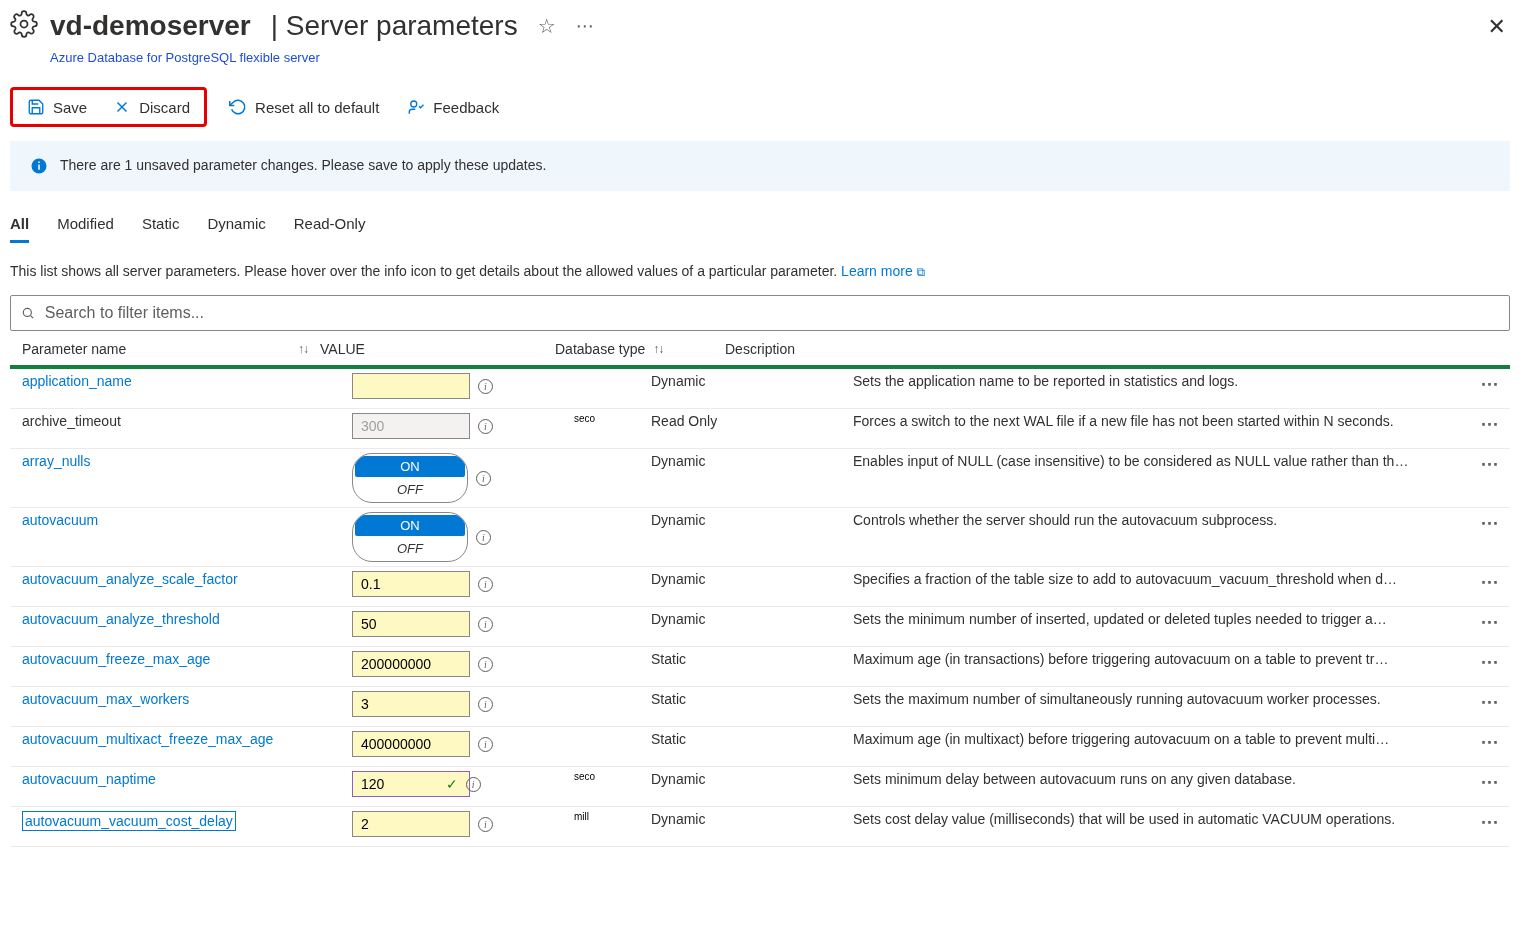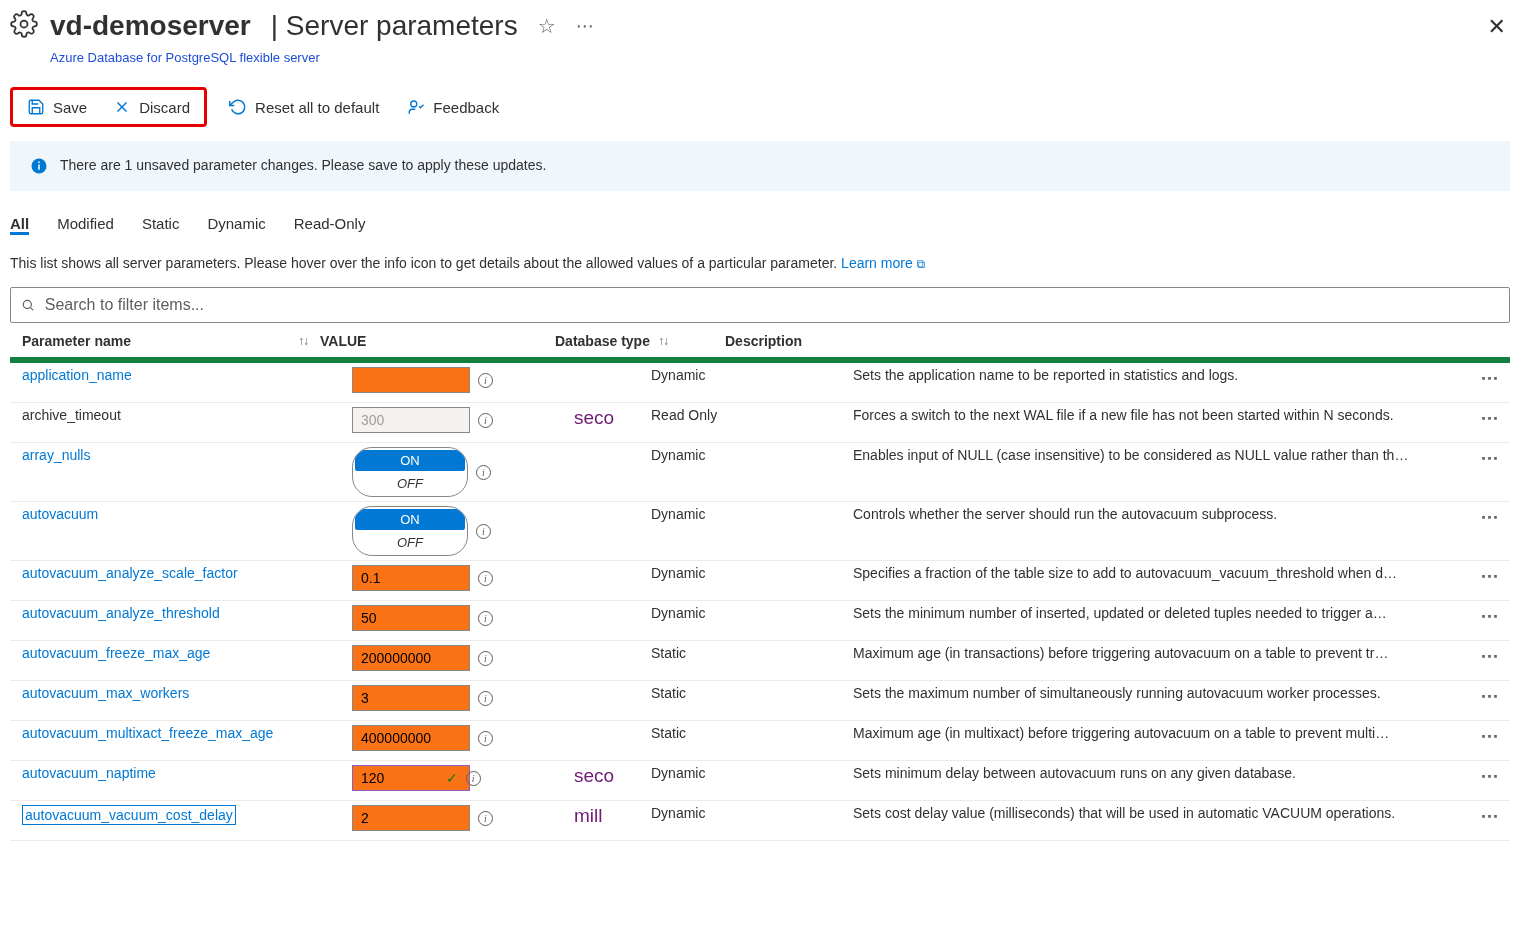--- a/index.html
+++ b/index.html
@@ -19,47 +19,47 @@
   .toolbar { display: flex; align-items: center; gap: 16px; padding: 6px 0; }
   .highlight-box { border: 3px solid #e60000; padding: 4px 8px; border-radius: 4px; display: inline-flex; gap: 14px; align-items: center; }
   .tool-btn { display: inline-flex; align-items: center; gap: 8px; font-size: 15px; color: #323130; cursor: pointer; padding: 4px 6px; }
   .tool-btn svg { width: 18px; height: 18px; }
   .tool-btn .blue { stroke: #0078d4; fill: none; }
 
   .info-banner { background: #eff6fc; padding: 16px 20px; margin-top: 8px; display: flex; align-items: flex-start; gap: 12px; font-size: 14px; color: #323130; }
   .info-banner svg { width: 18px; height: 18px; flex-shrink: 0; }
 
   .tabs { margin-top: 24px; display: flex; gap: 28px; border-bottom: 0; padding-left: 0; }
-  .tab { font-size: 15px; color: #323130; padding-bottom: 0; cursor: pointer; }
+  .tab { font-size: 15px; color: #323130; padding-bottom: 8px; cursor: pointer; }
   .tab.active { font-weight: 600; border-bottom: 3px solid #0078d4; }
 
   .description { margin-top: 20px; font-size: 14px; color: #323130; }
   .description a { color: #0078d4; text-decoration: none; }
   .ext-icon { font-size: 12px; }
 
   .search-box { margin-top: 16px; border: 1px solid #8a8886; border-radius: 2px; padding: 7px 10px; display: flex; align-items: center; gap: 8px; color: #605e5c; }
   .search-box input { border: none; outline: none; font-size: 16px; width: 100%; color: #323130; }
   .search-box input::placeholder { color: #605e5c; }
   .search-box svg { width: 14px; height: 14px; stroke: #605e5c; }
-  .grid-header { display: flex; padding: 10px 0 8px; font-weight: 700; font-size: 14px; color: #323130; border-bottom: 6px solid #15803d; }
+  .grid-header { display: flex; padding: 10px 0 8px; font-weight: 400; font-size: 14px; color: #323130; border-bottom: 4px solid #15803d; }
   .col-name { width: 310px; padding-left: 12px; display: flex; align-items: center; }
   .col-value { width: 190px; }
-  .col-unit { width: 45px; font-size: 19px; color: #701a75; overflow: hidden; white-space: nowrap; }
+  .col-unit { width: 45px; font-size: 10px; color: #000000; overflow: hidden; white-space: nowrap; }
   .col-type { width: 170px; display: flex; align-items: center; }
   .col-desc { flex: 1; display: flex; align-items: center; overflow: hidden; white-space: nowrap; text-overflow: ellipsis; padding-right: 8px; }
   .col-actions { width: 40px; display: flex; align-items: center; justify-content: center; }
   .sort-arrows { font-size: 12px; color: #605e5c; margin-left: auto; margin-right: 12px; letter-spacing: -1px; }
 
   .row { display: flex; align-items: flex-start; min-height: 40px; border-bottom: 1px solid #edebe9; padding: 4px 0; gap: 32px; }
   .row.tall { min-height: 56px; }
   .param-link { color: #0078d4; text-decoration: none; cursor: pointer; }
   .param-link.boxed { border: 1px solid #0078d4; padding: 1px 2px; }
   .param-static { color: #323130; }
 
-  .val-input { border: 1px solid #8a8886; padding: 4px 8px; font-size: 14px; width: 118px; height: 26px; background: #f97316; }
+  .val-input { border: 1px solid #8a8886; padding: 4px 8px; font-size: 14px; width: 118px; height: 26px; background: #fef9c3; }
   .val-input:disabled { background: #f3f2f1; color: #a19f9d; }
   .val-input.changed { border-color: #8a5fc7; }
   .val-check { display: inline-flex; align-items: center; }
   .check-inside { margin-left: -24px; color: #107c10; pointer-events: none; }
 
   .info-dot { width: 15px; height: 15px; border: 1px solid #605e5c; border-radius: 50%; display: inline-flex; align-items: center; justify-content: center; font-size: 10px; color: #605e5c; margin-left: 8px; cursor: pointer; font-family: Georgia, serif; font-style: italic; flex-shrink: 0; }
 
   .toggle { border: 1px solid #8a8886; border-radius: 20px; width: 116px; overflow: hidden; display: flex; flex-direction: column; }
   .toggle-opt { text-align: center; padding: 3px 0; font-size: 13px; cursor: pointer; }
   .toggle-opt.on { background: #0078d4; color: #fff; border-radius: 2px; margin: 2px; }

